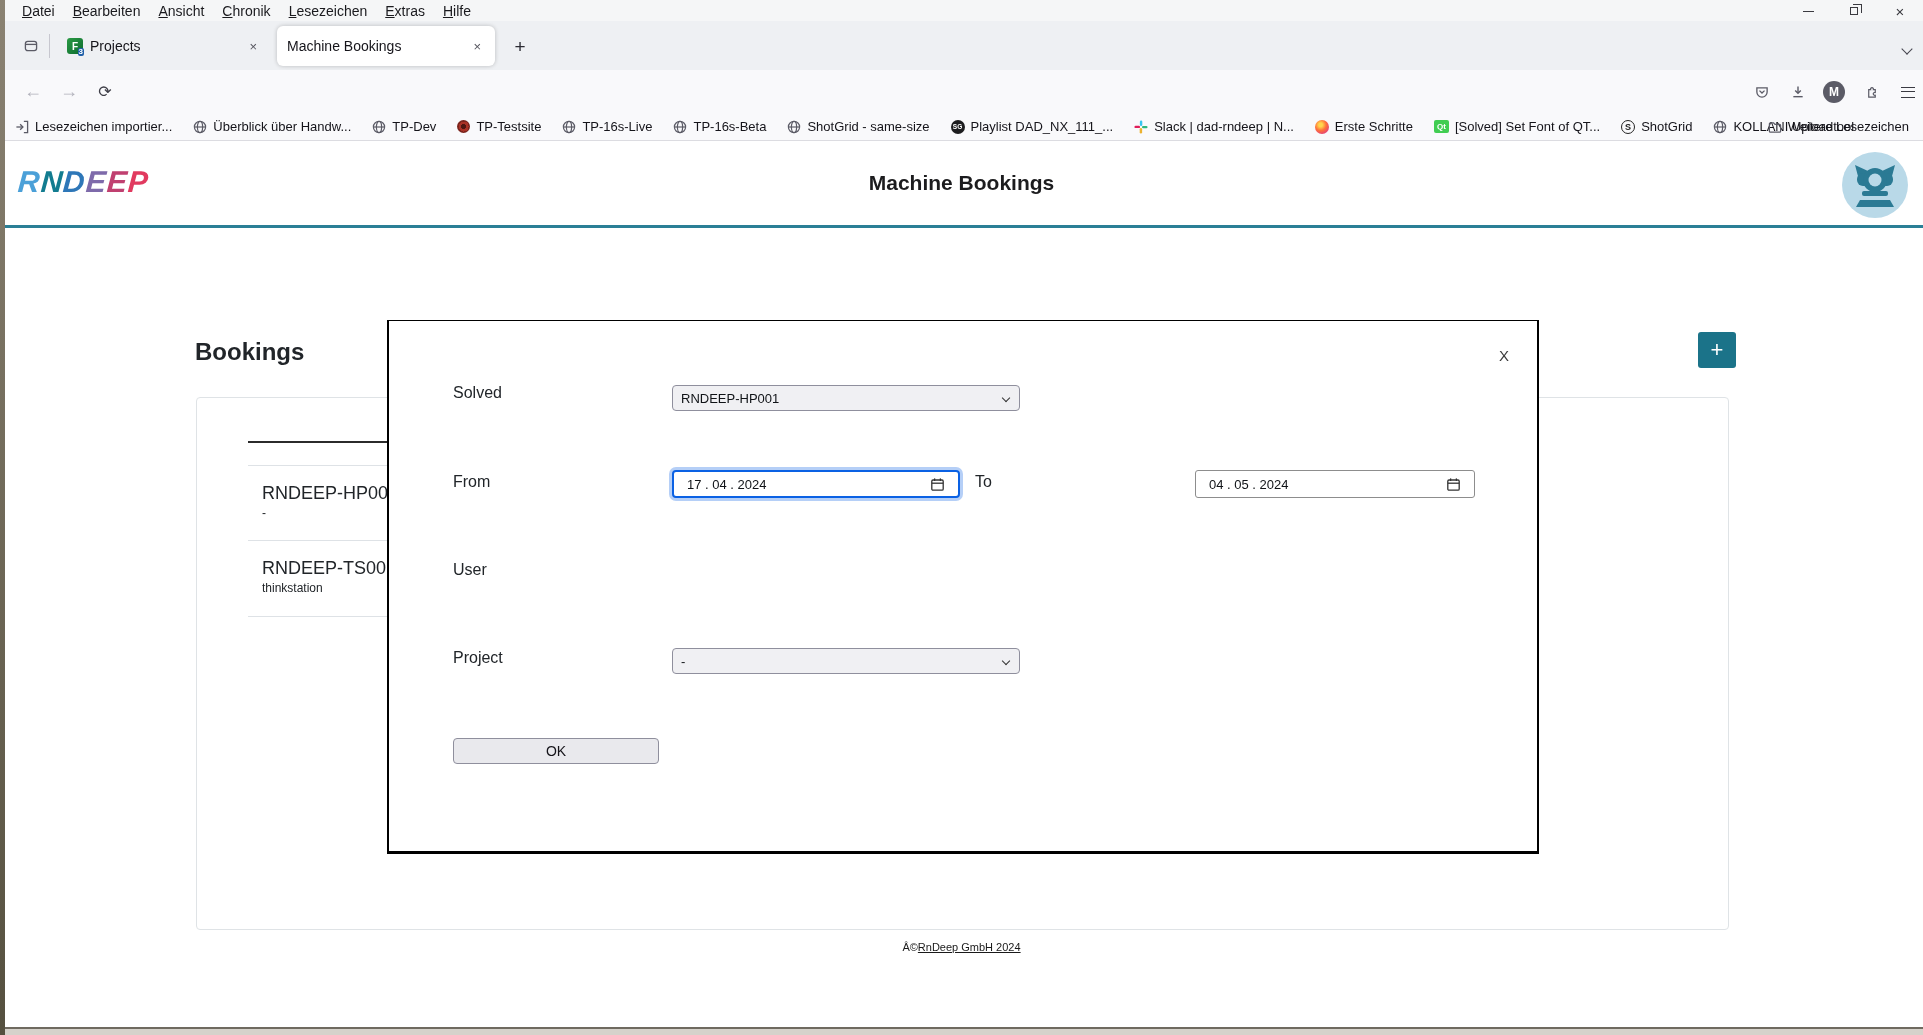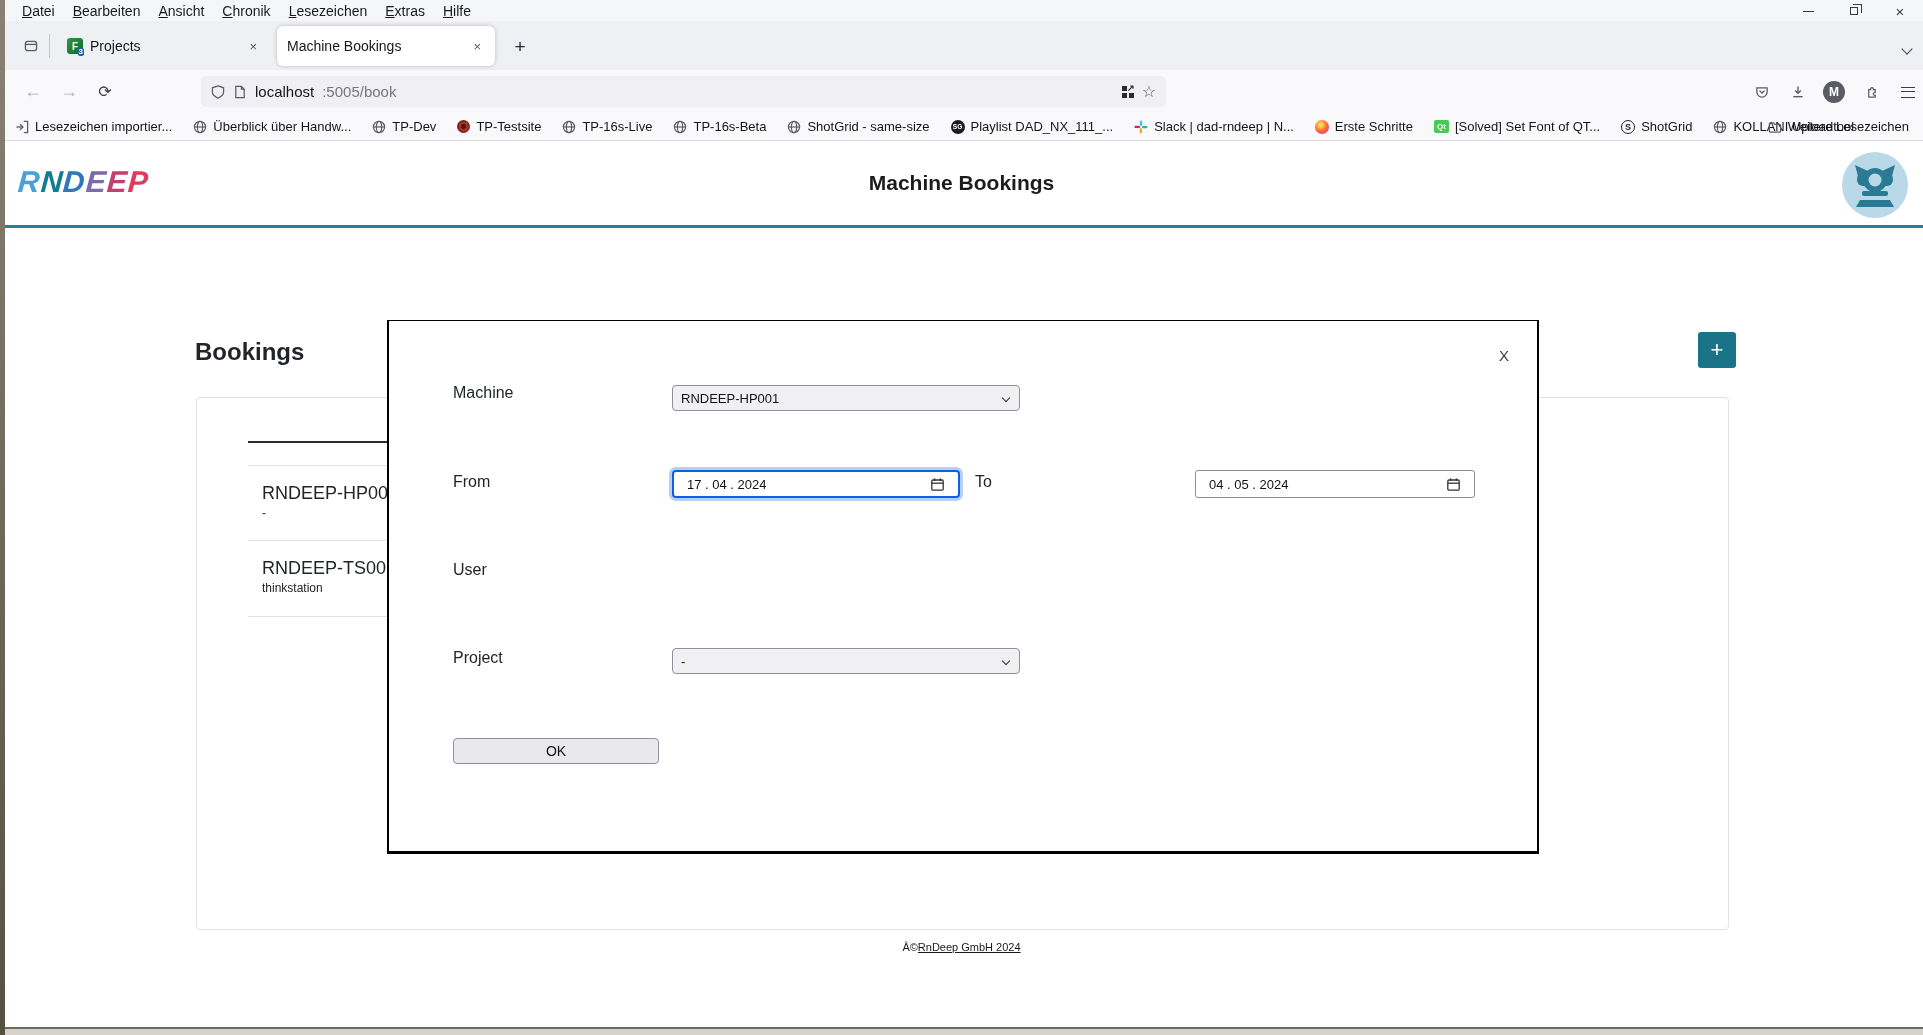--- a/index.html
+++ b/index.html
@@ -208,38 +208,20 @@
     <span class="tclose">×</span>
   </div>
   <span class="newtab">+</span>
   <span class="alltabs"><i class="chev"></i></span>
 </div>
 
 <div class="navbar">
   <span class="nbtn nb-back">←</span>
   <span class="nbtn nb-fwd">→</span>
   <span class="nbtn nb-reload">⟳</span>
-  <div class="urlbar">
-    <svg class="ic" viewBox="0 0 15 15">
-        <use href="#i-shield"></use>
-      </svg>
-    <svg class="ic" viewBox="0 0 15 15">
-        <use href="#i-doc"></use>
-      </svg>
-    <span class="host">localhost</span>
-      <span class="path">:5005/book</span>
-    <span class="spacer"></span>
-    <span class="gridicon">
-        <i></i>
-        <i></i>
-        <i></i>
-        <b>↗</b>
-      </span>
-    <span class="star">☆</span>
-  </div>
   <span class="tool t-pocket">
       <svg class="ic" viewBox="0 0 15 15">
         <use href="#i-pocket"></use>
       </svg>
     </span>
   <span class="tool t-dl">
       <svg class="ic" viewBox="0 0 15 15">
         <use href="#i-dl"></use>
       </svg>
     </span>
@@ -370,21 +352,21 @@
   </div>
 </div>
 
 <div class="footer">
   <span>Â©</span><a>RnDeep GmbH 2024</a>
 </div>
 
 <div class="modal">
   <span class="modal-close">X</span>
 
-  <span class="flabel" style="top:63px">Machine</span>
+  <span class="flabel" style="top:63px">Solved</span>
   <div class="selectbox sel-machine">
     <span class="val">RNDEEP-HP001</span>
       <i class="chev"></i>
   </div>
 
   <span class="flabel" style="top:152px">From</span>
   <div class="dateinput di-from">
     <span class="val">17 . 04 . 2024</span>
     <svg class="cal" viewBox="0 0 15 15">
         <use href="#i-cal"></use>

